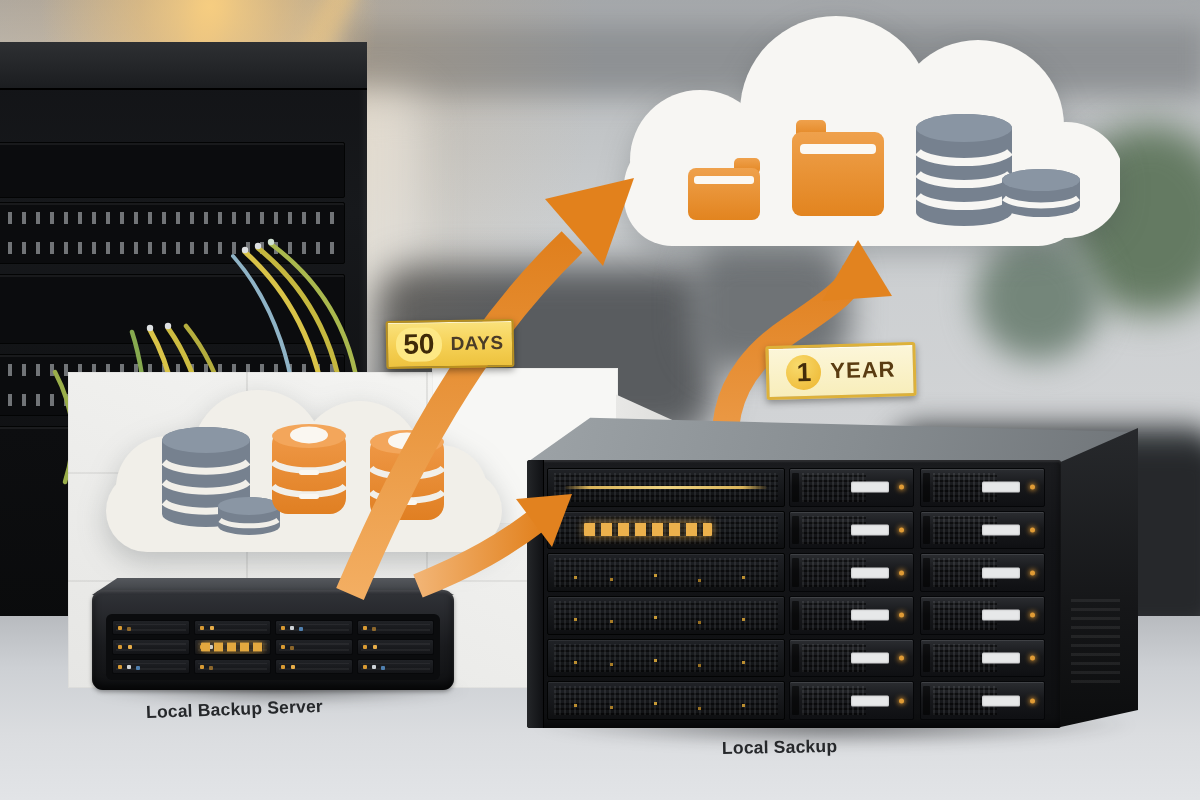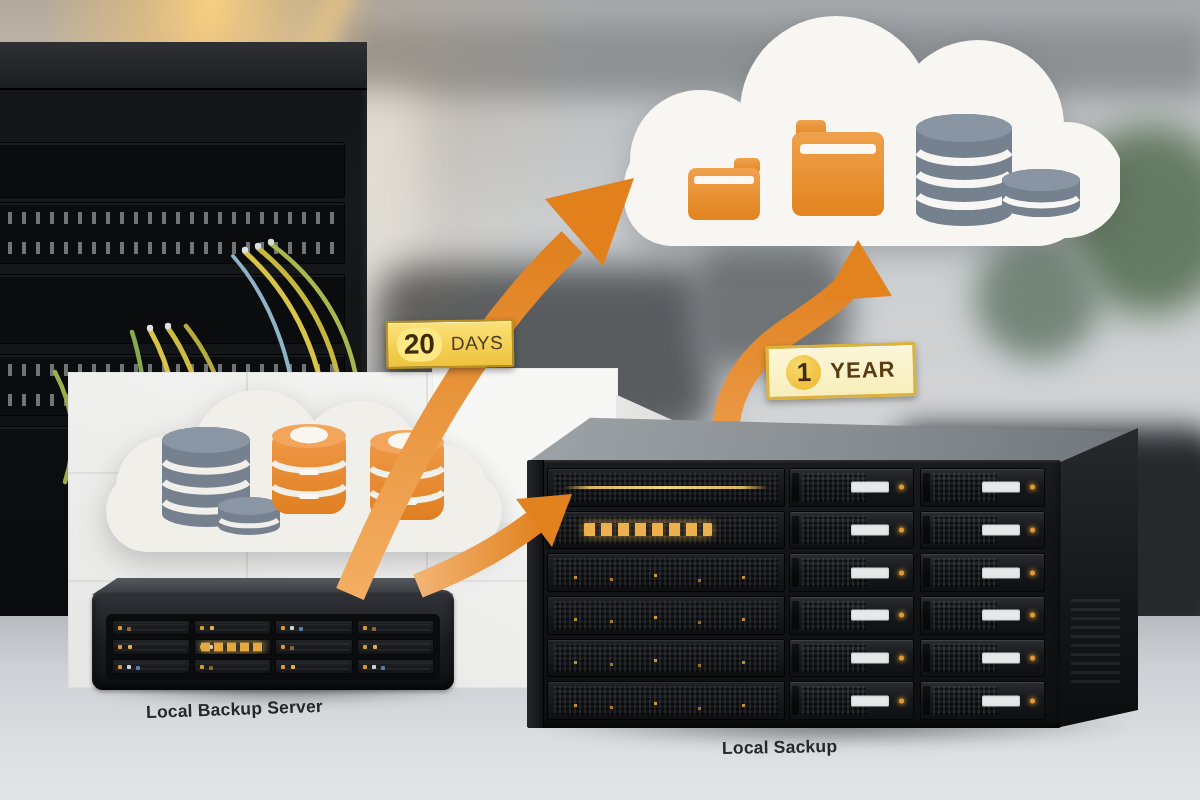--- a/index.html
+++ b/index.html
@@ -64,21 +64,21 @@
 
   
   .arrowlayer{left:0;top:0;width:1200px;height:800px;pointer-events:none;}
 
   
   .badge{display:flex;align-items:center;justify-content:center;gap:9px;border-radius:3px;}
   .badge30{left:386px;top:320px;width:128px;height:48px;transform:rotate(-1deg);
      background:linear-gradient(180deg,#fae27c 0%,#f5d054 55%,#edc23e 100%);
      border:2px solid #b8901f;box-shadow:0 3px 7px rgba(0,0,0,.4),inset 0 1px 0 rgba(255,255,255,.65);}
   .badge30 .num{font-size:28px;font-weight:800;color:#3f2a08;background:rgba(253,233,135,.95);border-radius:16px;padding:0 7px;line-height:34px;}
-  .badge30 .unit{font-size:19px;font-weight:400;color:#4a3c28;letter-spacing:.5px;}
+  .badge30 .unit{font-size:19px;font-weight:700;color:#4a3c28;letter-spacing:.5px;}
   .badge1yr{left:766px;top:344px;width:150px;height:54px;transform:rotate(-1.5deg);
      background:linear-gradient(180deg,#fcf6d9,#f8eebb);
      border:3px solid #ddb13a;box-shadow:0 3px 7px rgba(0,0,0,.35),inset 0 1px 0 rgba(255,255,255,.8);}
   .badge1yr .circ{width:35px;height:35px;border-radius:50%;display:flex;align-items:center;justify-content:center;
      background:radial-gradient(circle at 35% 30%,#f8da6c,#edb52f);font-size:26px;font-weight:800;color:#432c0a;}
   .badge1yr .unit{font-size:22px;font-weight:800;color:#5a3c12;letter-spacing:1px;}
 
   
   .st-shadow{left:528px;top:702px;width:612px;height:46px;border-radius:50%;
      background:radial-gradient(ellipse at center,rgba(15,16,18,.5),rgba(15,16,18,0) 70%);filter:blur(6px);}
@@ -455,21 +455,21 @@
       <path d="M350,594 C405,465 470,340 572,242" fill="none" stroke="url(#gA)" stroke-width="30"></path>
       <polygon points="634,178 545,199 603,266" fill="#e2811c"></polygon>
     </g>
     <g>
       <path d="M418,586 C470,565 505,545 540,518" fill="none" stroke="url(#gC)" stroke-width="25"></path>
       <polygon points="572,494 516,499 552,547" fill="#e2821f"></polygon>
     </g>
   </svg>
 
   <div class="abs badge badge30">
-    <span class="num">20</span>
+    <span class="num">50</span>
     <span class="unit">DAYS</span>
   </div>
   <div class="abs badge badge1yr">
     <span class="circ">1</span>
     <span class="unit">YEAR</span>
   </div>
 
   <div class="abs caption cap-server">Local Backup Server</div>
   <div class="abs caption cap-storage">Local Sackup</div>
 

